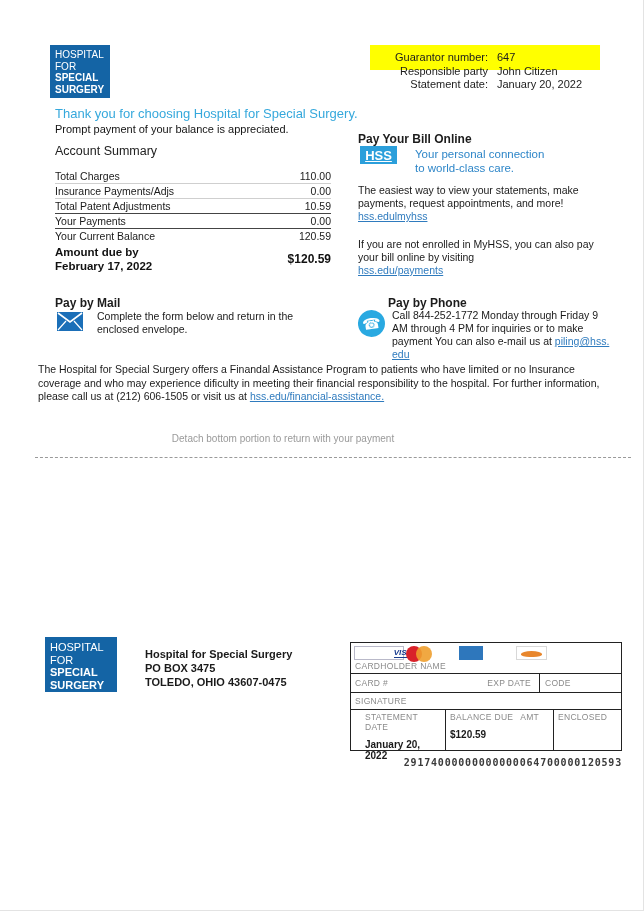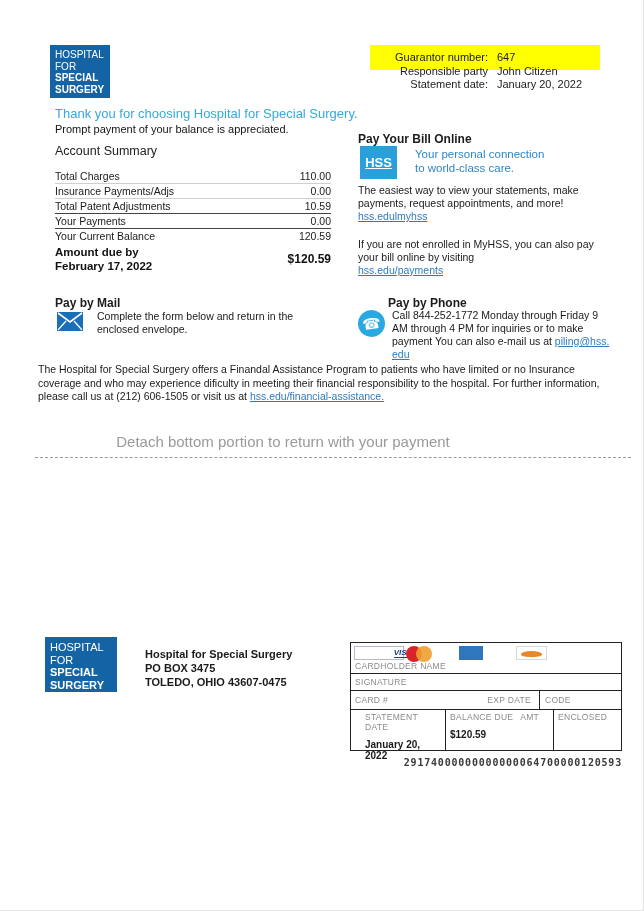--- a/index.html
+++ b/index.html
@@ -33,34 +33,34 @@
   .as-row { display:flex; justify-content:space-between; padding:1.5px 0; line-height:11px; }
   .as-row.light { border-bottom:1px solid #cfcfcf; }
   .as-row.dark  { border-top:1px solid #444; border-bottom:1px solid #444; }
   .amount-due { position:absolute; left:55px; top:245px; width:276px; display:flex;
                 justify-content:space-between; align-items:center; }
   .amount-due .l { font-size:11.5px; font-weight:700; color:#111; line-height:14px; }
   .amount-due .v { font-size:12px; font-weight:700; color:#111; }
 
   
   .sec-title { position:absolute; font-size:12px; font-weight:700; color:#1c1c1c; }
-  .hss-sq { position:absolute; left:360px; top:146px; width:37px; height:33px; background:#2B9FDB;
+  .hss-sq { position:absolute; left:360px; top:146px; width:37px; height:18px; background:#2B9FDB;
             color:#fff; font-weight:700; font-size:13px; display:flex; align-items:center; justify-content:center;text-decoration:underline; }
   .tagline { position:absolute; left:415px; top:147px; font-size:11.5px; line-height:14px; color:#2E86C8; }
   .para { position:absolute; font-size:10.5px; line-height:13px; color:#1a1a1a; }
   a.lnk { color:#2F7BBE; text-decoration:underline; cursor:pointer; }
 
   
   .mail-icon { position:absolute; left:57px; top:312px; }
   .phone-icon { position:absolute; left:358px; top:310px; width:27px; height:27px; border-radius:50%;
                 background:#29A9E1; color:#fff; display:flex; align-items:center; justify-content:center;
                 font-size:15px; transform:rotate(-8deg); }
 
   .detach-note { position:absolute; left:0; top:433px; width:548px; text-align:center;
-                 font-size:15px; color:#9a9a9a;padding-left:18px; }
+                 font-size:10px; color:#9a9a9a;padding-left:18px; }
   .dash-line { position:absolute; left:35px; top:457px; width:596px; border-top:1px dashed #9a9a9a; }
 
   .remit-addr { position:absolute; left:145px; top:647px; font-size:11px; font-weight:700;
                 color:#1a1a1a; line-height:14px; }
 
   
   .pay-table { position:absolute; left:350px; top:642px; width:272px; border:1px solid #222; background:#fff; }
   .pt-row { position:relative; border-bottom:1px solid #222; }
   .pt-row:last-child { border-bottom:none; }
   .pt-lbl { font-size:8.5px; color:#8a8a8a; letter-spacing:0.3px; }
@@ -217,32 +217,32 @@
       <div class="mc-box">
           <span class="cir red"></span>
           <span class="cir org"></span>
         </div>
       <div class="amex-box"></div>
       <div class="disc-box">
           <span class="swoosh"></span>
         </div>
       <span class="pt-lbl cardholder-lbl">CARDHOLDER NAME</span>
     </div>
-    <div class="pt-row r-sig">
-      <span class="pt-lbl">SIGNATURE</span>
-    </div>
     <div class="pt-row r-card">
       <div class="cell-a">
         <span class="pt-lbl">CARD #</span>
         <span class="pt-lbl">EXP DATE</span>
       </div>
       <div class="cell-b">
         <span class="pt-lbl">CODE</span>
       </div>
     </div>
+    <div class="pt-row r-sig">
+      <span class="pt-lbl">SIGNATURE</span>
+    </div>
     <div class="pt-row r-bottom">
       <div class="c c1">
         <div class="pt-lbl">STATEMENT DATE</div>
         <div class="pt-val">January 20, 2022</div>
       </div>
       <div class="c c2">
         <div class="c2-lbls">
           <span class="pt-lbl">BALANCE DUE</span>
           <span class="pt-lbl">AMT</span>
         </div>

